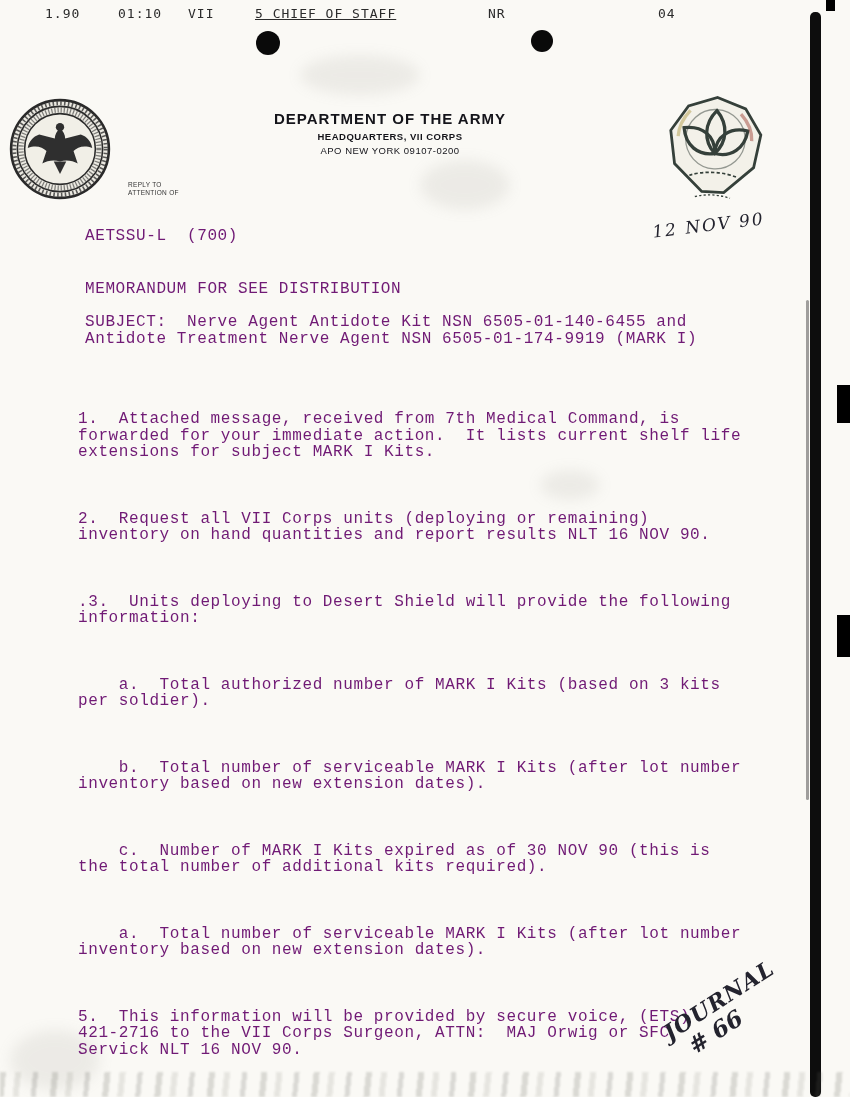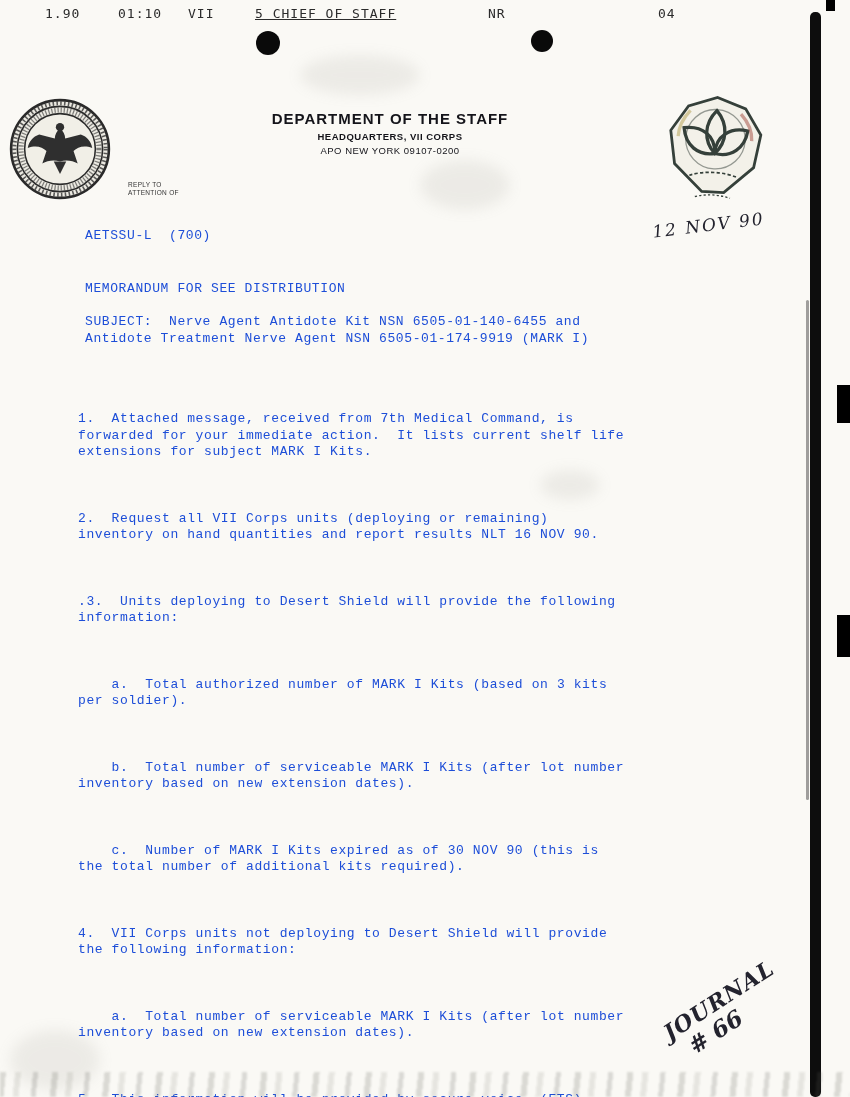--- a/index.html
+++ b/index.html
@@ -22,21 +22,21 @@
   
   .seal-left{left:8px;top:97px;width:104px;height:104px;}
   .seal-right{left:660px;top:92px;width:110px;height:112px;transform:rotate(3deg);}
   
   .letterhead{left:240px;top:110px;width:300px;text-align:center;font-family:"Liberation Sans",sans-serif;color:#14141a;}
   .lh-dept{font-size:15px;font-weight:bold;letter-spacing:1px;}
   .lh-hq{font-size:9.5px;font-weight:bold;margin-top:4px;letter-spacing:.5px;}
   .lh-apo{font-size:9.5px;font-weight:normal;margin-top:3px;letter-spacing:.5px;}
   .replyto{left:128px;top:181px;font:6.5px "Liberation Sans",sans-serif;color:#333;white-space:pre-wrap;line-height:8px;letter-spacing:.3px;}
   
-  .mono{font-size:13px;line-height:16.5px;letter-spacing:.6px;white-space:pre-wrap;color:#1d4ed8;}
+  .mono{font-size:16px;line-height:16.5px;letter-spacing:.6px;white-space:pre-wrap;color:#701a75;}
   .office{left:85px;top:228px;}
   .memofor{left:85px;top:281px;}
   .subject{left:85px;top:314px;width:700px;}
   .bodytext{left:78px;top:378px;width:710px;}
   .bodytext .para{margin:0 0 17px 0;}
   
   .hand{font-family:"DejaVu Serif",serif;font-style:italic;color:#23232e;}
   .date{left:652px;top:215px;font-size:17px;transform:rotate(-7deg);letter-spacing:2px;}
   .journal{left:662px;top:985px;transform:rotate(-33deg);text-align:left;}
   .journal .j1{font-size:22px;font-weight:bold;letter-spacing:1px;}
@@ -102,21 +102,21 @@
         <circle cx="50" cy="42" r="27" stroke-width="1.2" opacity="0.5"></circle>
       </g>
       <path d="M72 18 C79 25 83 33 83 42" stroke="#a8564a" stroke-width="3" fill="none" opacity="0.55"></path>
       <path d="M26 17 C20 24 16 33 16 41" stroke="#b3a04e" stroke-width="3" fill="none" opacity="0.5"></path>
       <path d="M28 76 C40 71 60 71 72 76" stroke="#35403a" stroke-width="1.5" fill="none" stroke-dasharray="3 2"></path>
       <path d="M34 95 C45 92 55 92 66 95" stroke="#35403a" stroke-width="1.2" fill="none" stroke-dasharray="2 2"></path>
     </svg>
   </div>
 
   <div class="abs letterhead">
-    <div class="lh-dept">DEPARTMENT OF THE STAFF</div>
+    <div class="lh-dept">DEPARTMENT OF THE ARMY</div>
     <div class="lh-hq">HEADQUARTERS, VII CORPS</div>
     <div class="lh-apo">APO NEW YORK  09107-0200</div>
   </div>
   <div class="abs replyto">REPLY TO
 ATTENTION OF</div>
 
   <div class="abs mono office">AETSSU-L  (700)</div>
   <div class="abs hand date">12 NOV 90</div>
 
   <div class="abs mono memofor">MEMORANDUM FOR SEE DISTRIBUTION</div>
@@ -130,22 +130,20 @@
     <div class="para">2.  Request all VII Corps units (deploying or remaining)
 inventory on hand quantities and report results NLT 16 NOV 90.</div>
     <div class="para">.3.  Units deploying to Desert Shield will provide the following
 information:</div>
     <div class="para">    a.  Total authorized number of MARK I Kits (based on 3 kits
 per soldier).</div>
     <div class="para">    b.  Total number of serviceable MARK I Kits (after lot number
 inventory based on new extension dates).</div>
     <div class="para">    c.  Number of MARK I Kits expired as of 30 NOV 90 (this is
 the total number of additional kits required).</div>
-    <div class="para">4.  VII Corps units not deploying to Desert Shield will provide
-the following information:</div>
     <div class="para">    a.  Total number of serviceable MARK I Kits (after lot number
 inventory based on new extension dates).</div>
     <div class="para">5.  This information will be provided by secure voice, (ETS)
 421-2716 to the VII Corps Surgeon, ATTN:  MAJ Orwig or SFC
 Servick NLT 16 NOV 90.</div>
     
   </div>
 
   <div class="abs hand journal">
     <div class="j1">JOURNAL</div>

